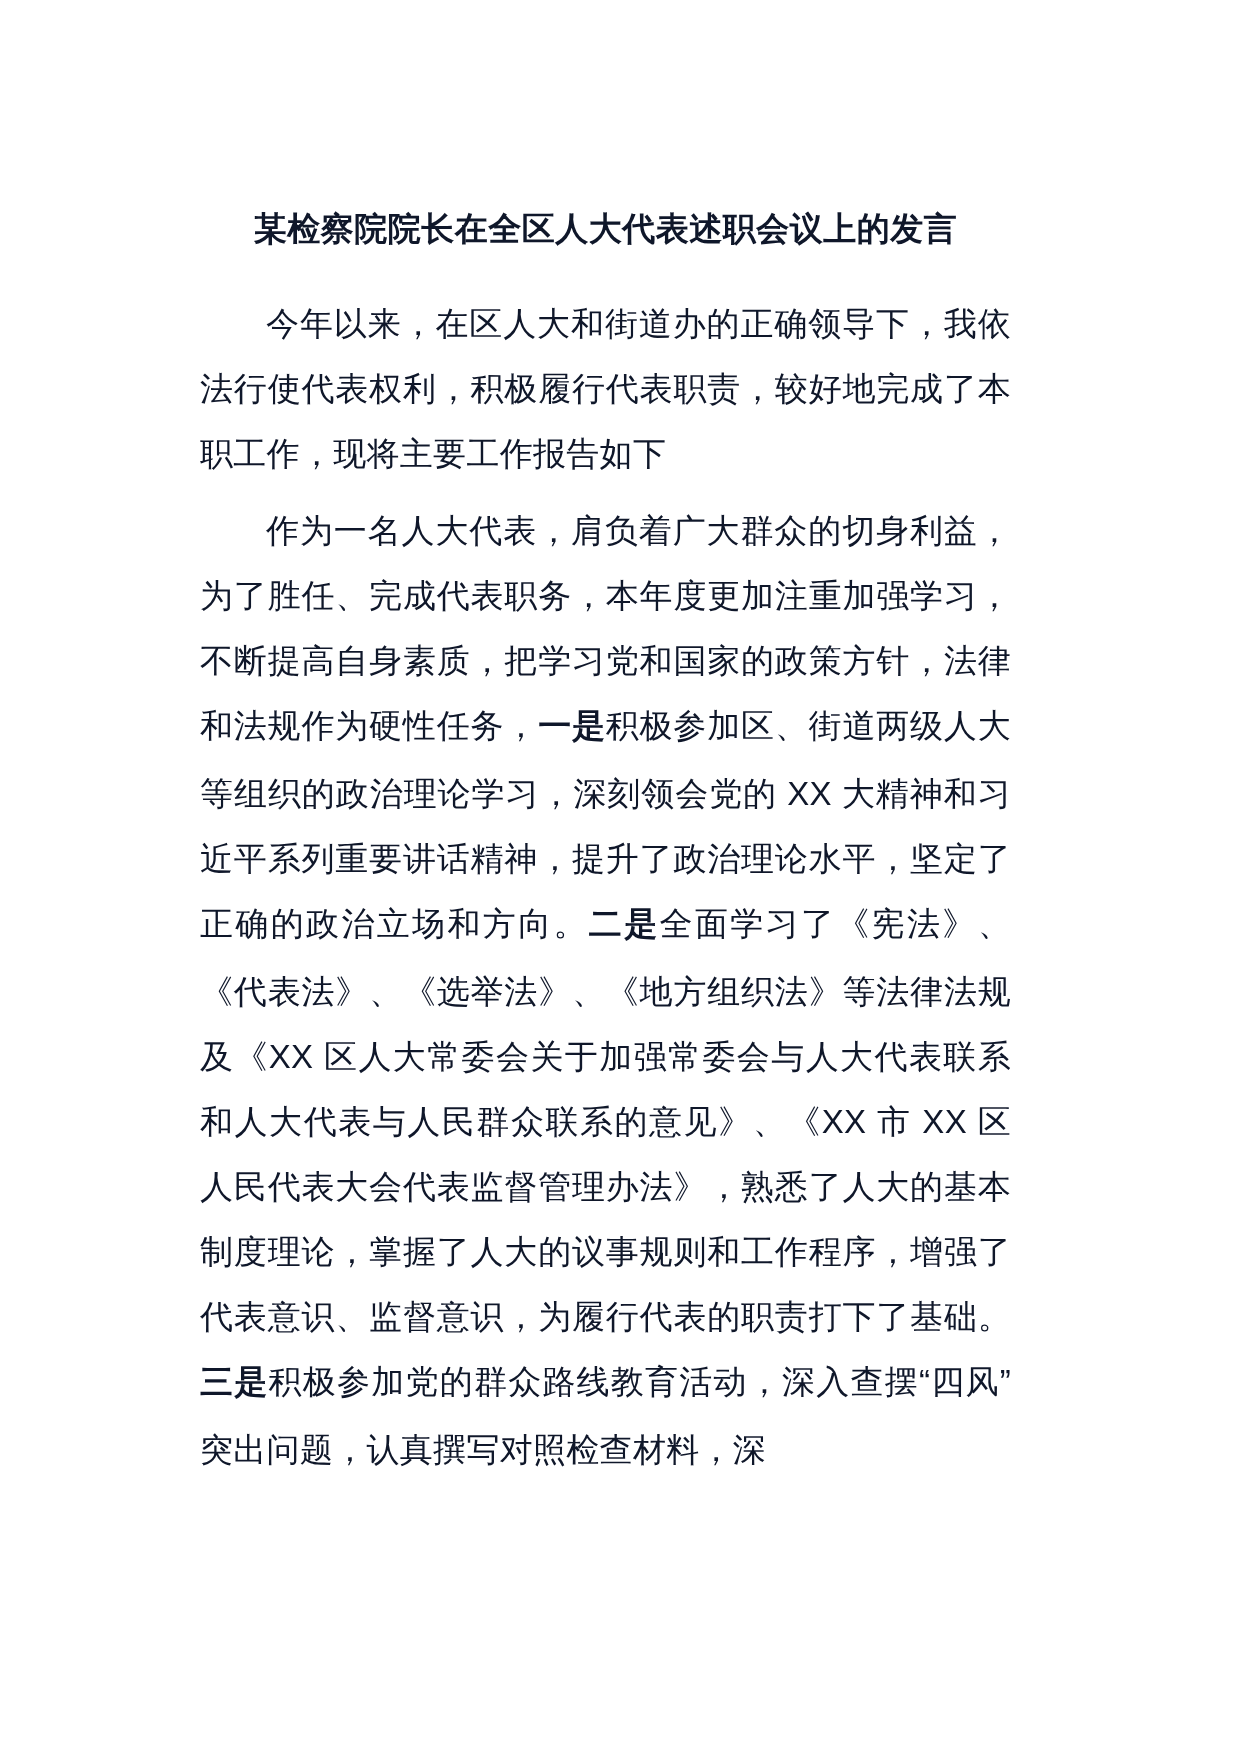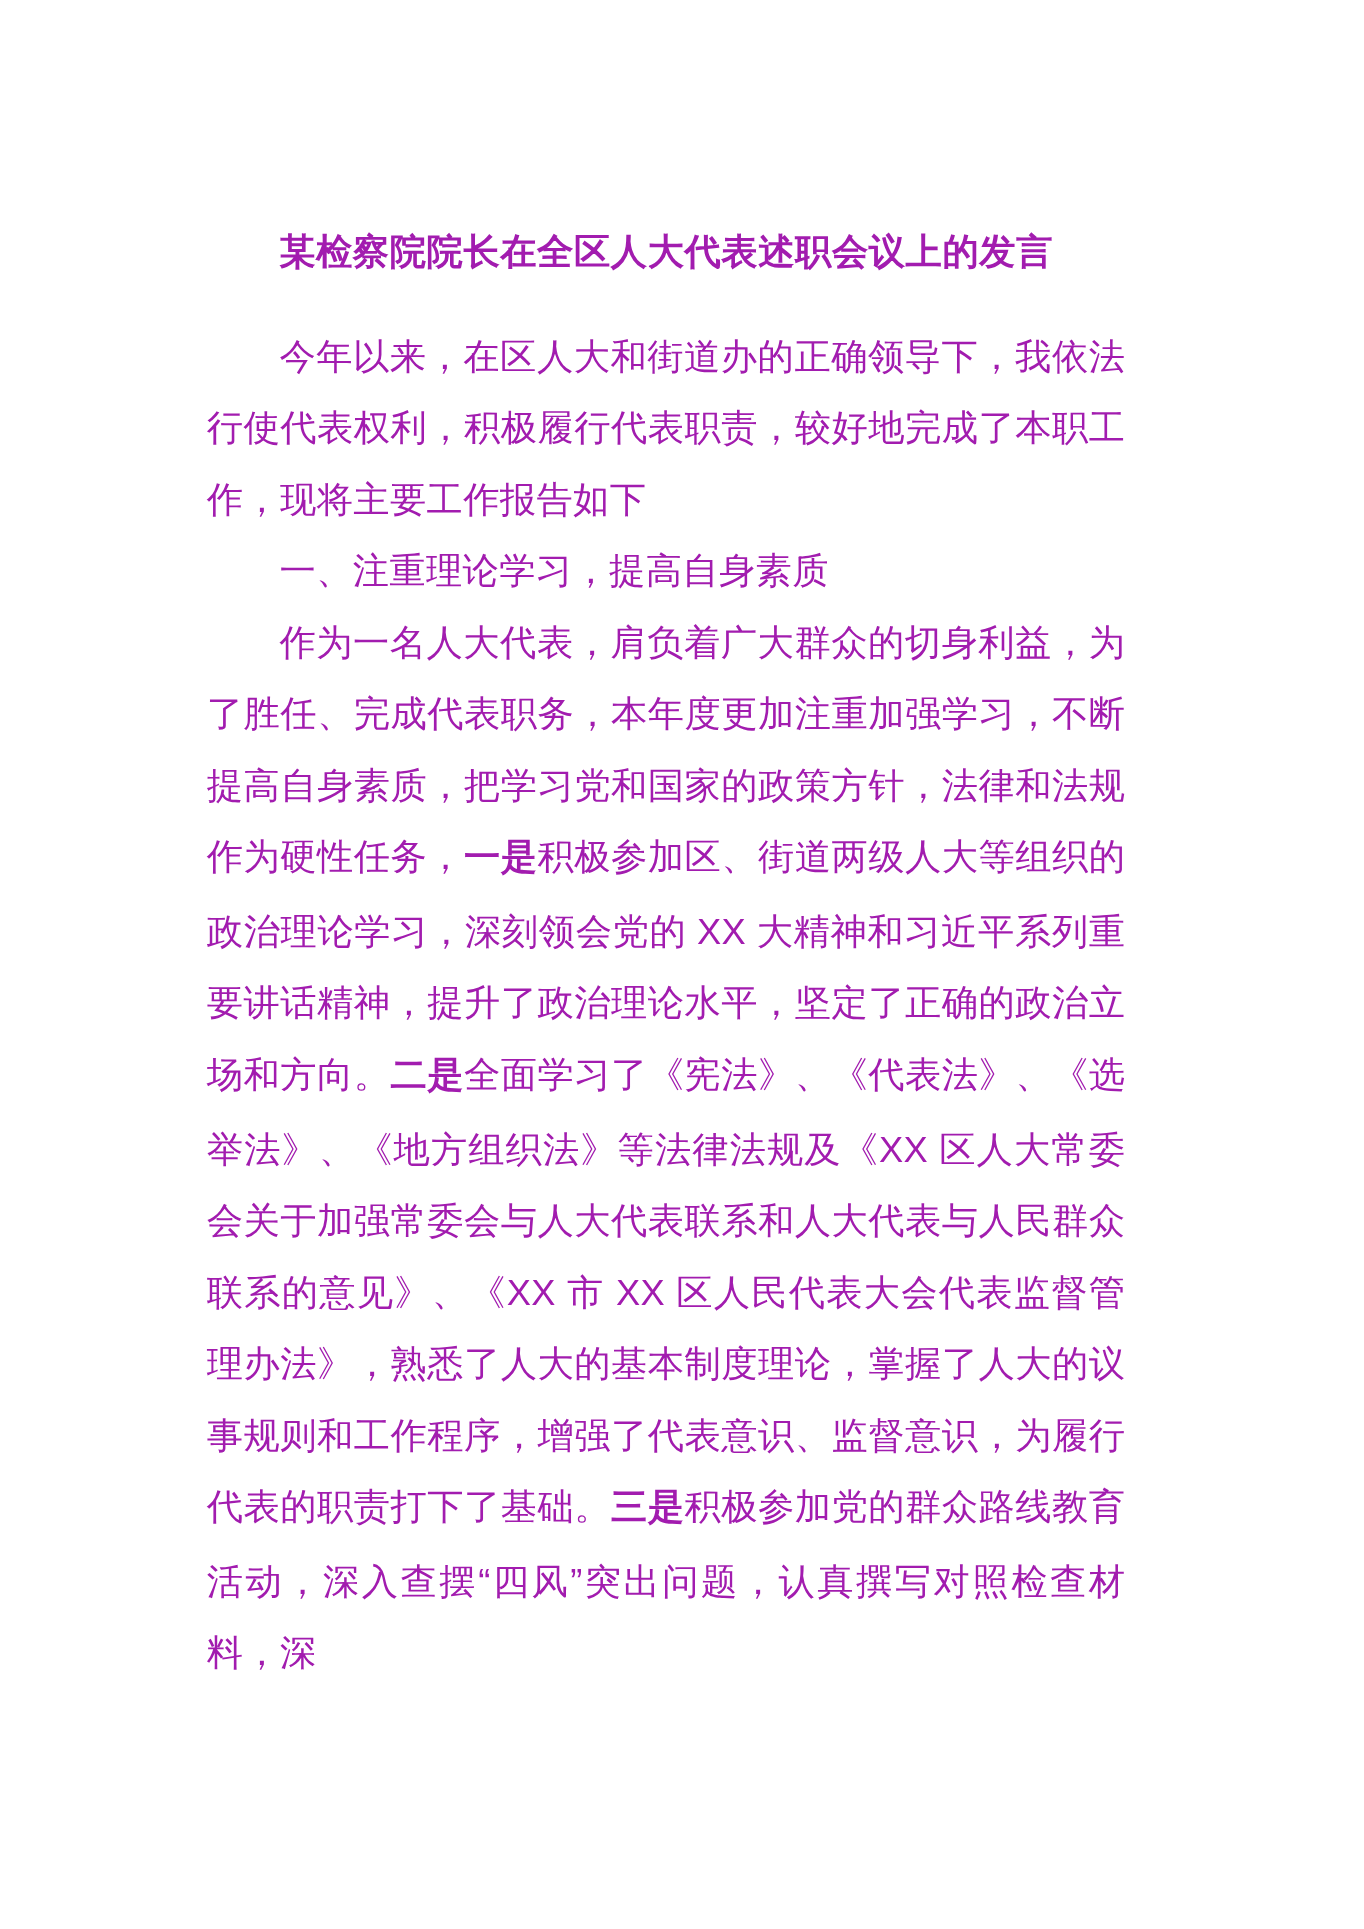--- a/index.html
+++ b/index.html
@@ -7,39 +7,39 @@
     padding: 0;
     background: #ffffff;
   }
   .page {
     position: relative;
     width: 1240px;
     height: 1548px;
     background: #ffffff;
     overflow: hidden;
     font-family: "Liberation Sans", sans-serif;
-    color: #a21caf;
+    color: #0f172a;
   }
   .content {
     position: absolute;
     left: 188px;
     top: 196px;
     width: 835px;
   }
   .doc-title {
     margin: 0 0 30px 0;
     font-size: 33px;
     line-height: 65px;
     font-weight: 700;
     text-align: center;
     letter-spacing: 0.5px;
     white-space: nowrap;
   }
   .para {
-    margin: 0;
+    margin: 12px;
     font-size: 33px;
     line-height: 65px;
     font-weight: 400;
     text-align: justify;
     text-justify: inter-ideograph;
     text-indent: 66px;
     letter-spacing: 0.3px;
     word-break: break-all;
   }
   .para .bold {
@@ -48,17 +48,16 @@
   }
 </style>
 </head>
 <body>
 
 <div class="page">
   <div class="content">
     <h1 class="doc-title">某检察院院长在全区人大代表述职会议上的发言</h1>
     <div>
         <p class="para body"><span>今年以来，在区人大和街道办的正确领导下，我依法行使代表权利，积极履行代表职责，较好地完成了本职工作，现将主要工作报告如下</span></p>
-        <p class="para heading"><span>一、注重理论学习，提高自身素质</span></p>
         <p class="para body"><span>作为一名人大代表，肩负着广大群众的切身利益，为了胜任、完成代表职务，本年度更加注重加强学习，不断提高自身素质，把学习党和国家的政策方针，法律和法规作为硬性任务，</span><span class="bold">一是</span><span>积极参加区、街道两级人大等组织的政治理论学习，深刻领会党的 XX 大精神和习近平系列重要讲话精神，提升了政治理论水平，坚定了正确的政治立场和方向。</span><span class="bold">二是</span><span>全面学习了《宪法》、《代表法》、《选举法》、《地方组织法》等法律法规及《XX 区人大常委会关于加强常委会与人大代表联系和人大代表与人民群众联系的意见》、《XX 市 XX 区人民代表大会代表监督管理办法》，熟悉了人大的基本制度理论，掌握了人大的议事规则和工作程序，增强了代表意识、监督意识，为履行代表的职责打下了基础。</span><span class="bold">三是</span><span>积极参加党的群众路线教育活动，深入查摆“四风”突出问题，认真撰写对照检查材料，深</span></p>
       </div>
   </div>
 </div>
 
 </body></html>

